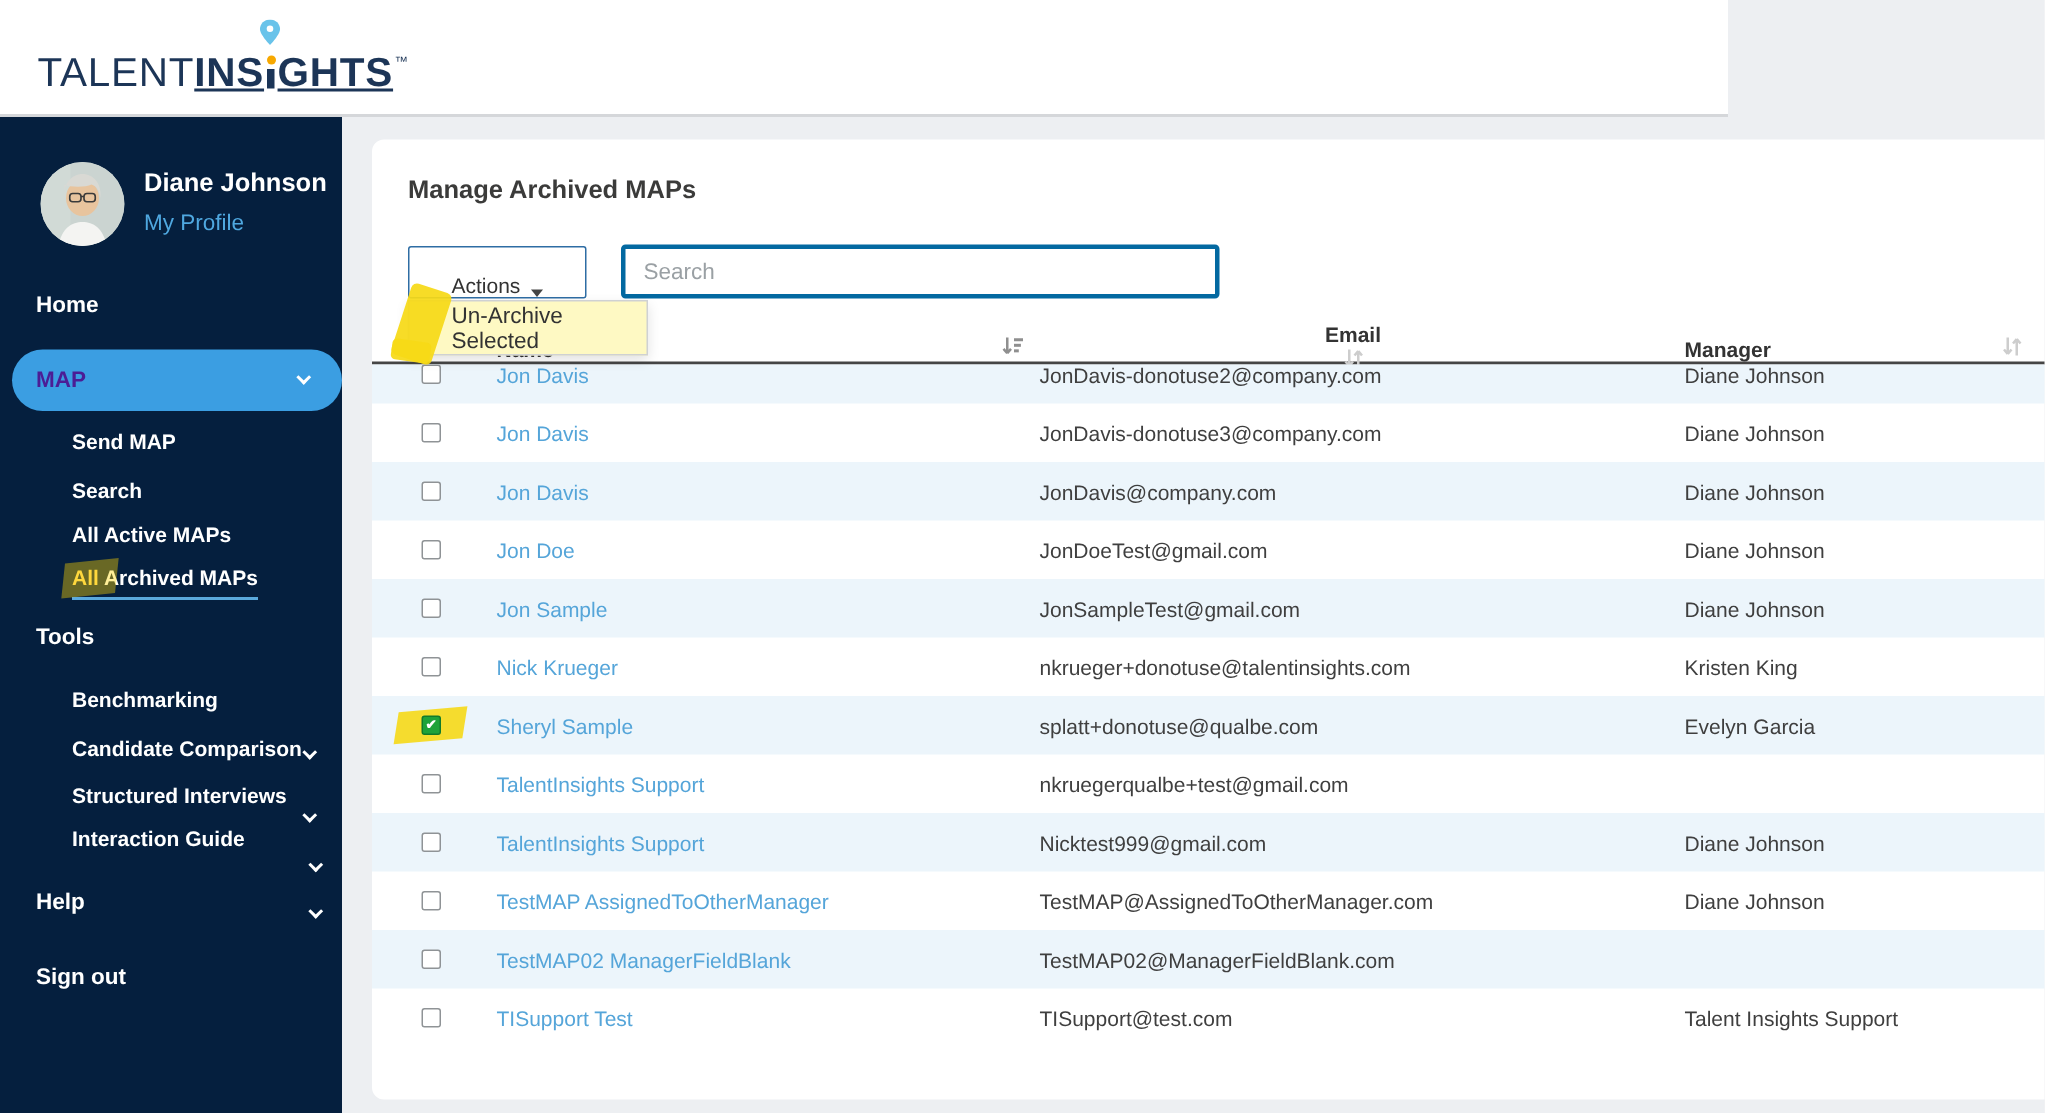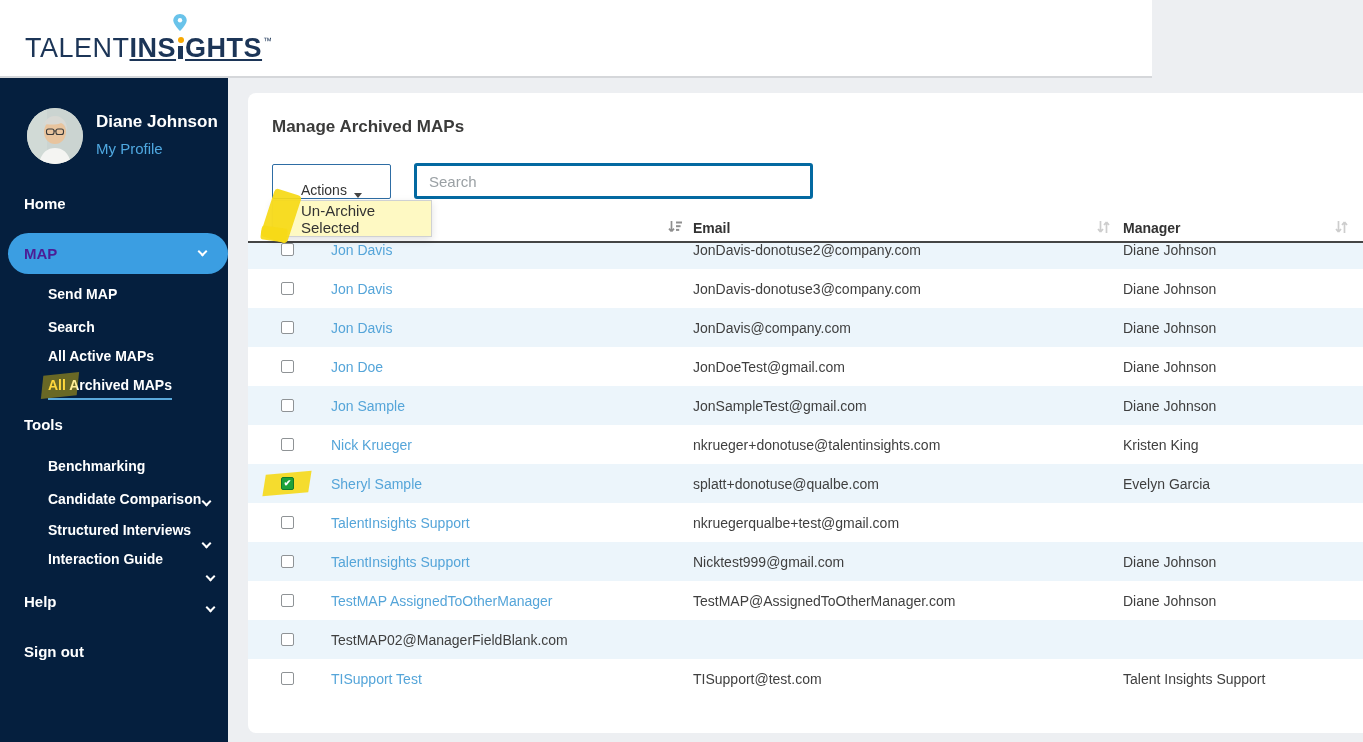--- a/index.html
+++ b/index.html
@@ -65,21 +65,21 @@
   .swipe-menu { position:absolute; left:-6px; top:-10px; width:28px; height:50px;
     background:#f6d917; opacity:.93; transform:rotate(18deg); border-radius:4px; z-index:1; }
   .swipe-menu2 { position:absolute; left:-12px; top:26px; width:26px; height:14px;
     background:#f6d917; opacity:.93; transform:rotate(8deg); border-radius:3px; z-index:1; }
 
   
   .tbl { position:absolute; left:0; top:122px; width:1115px; }
   .grid4 { display:grid; grid-template-columns:83px 362px 430px 1fr; align-items:center; }
   .thead { height:28px; border-bottom:2px solid #454545; font-size:14px; font-weight:700; color:#333; }
   .hcell { display:flex; align-items:center; justify-content:space-between; height:100%; }
-  .hc2 { padding-right:10px; } .hc3 { padding-right:12px; } .hc4 { padding-right:14px; }
+  .hc2 { padding-right:10px; } .hc3 { padding-right:12px;flex-direction:column; } .hc4 { padding-right:14px; }
   .trow { overflow:hidden; position:relative; }
   .trow .cells { height:39px; }
   .trow.cut { height:26px; } .trow.cut .cells { margin-top:-13px; }
   .stripe { background:#ecf5fb; }
   .cb { position:relative; z-index:2; width:13px; height:13px; margin-left:33px;
     border:1px solid #8f9396; border-radius:2px; background:#fff; cursor:pointer; }
   .cb.on { background:#1ea23a; border-color:#117a2b; display:flex;
     align-items:center; justify-content:center; }
   .cb.on span { color:#fff; font-size:9px; font-weight:700; line-height:9px; }
   .namelink { font-size:14px; color:#55a5d9; cursor:pointer; text-decoration:none; }
@@ -286,20 +286,21 @@
         <div class="cells grid4">
           <div class="cb"></div>
           <a class="namelink">TestMAP AssignedToOtherManager</a>
           <div class="cell">TestMAP@AssignedToOtherManager.com</div>
           <div class="cell">Diane Johnson</div>
         </div>
       </div>
       <div class="trow stripe">
         <div class="cells grid4">
           <div class="cb"></div>
+          <a class="namelink">TestMAP02 ManagerFieldBlank</a>
           <div class="cell">TestMAP02@ManagerFieldBlank.com</div>
           <div class="cell"></div>
         </div>
       </div>
       <div class="trow">
         <div class="cells grid4">
           <div class="cb"></div>
           <a class="namelink">TISupport Test</a>
           <div class="cell">TISupport@test.com</div>
           <div class="cell">Talent Insights Support</div>

